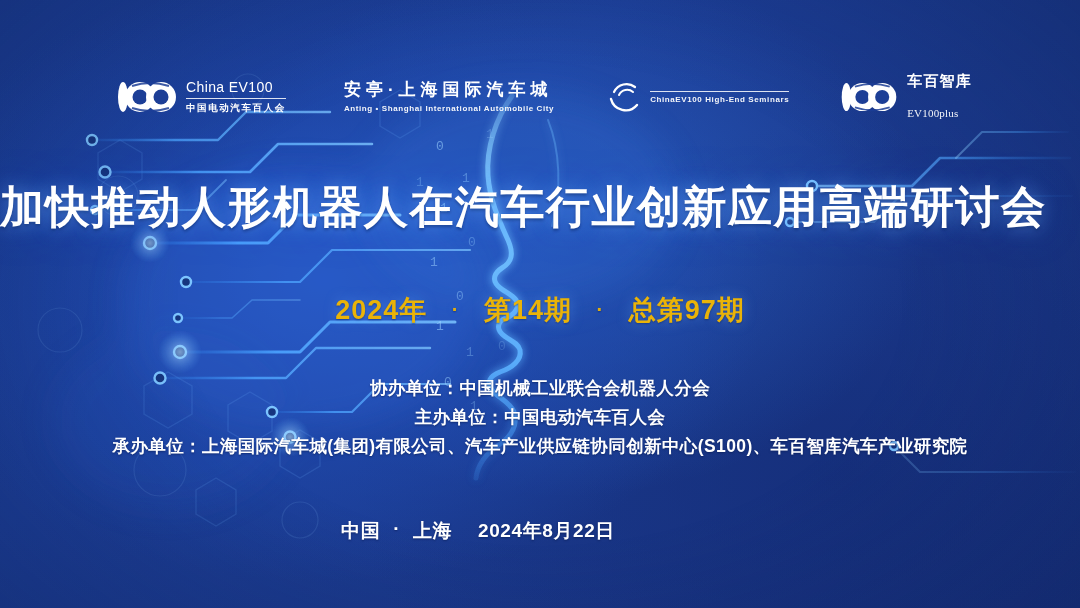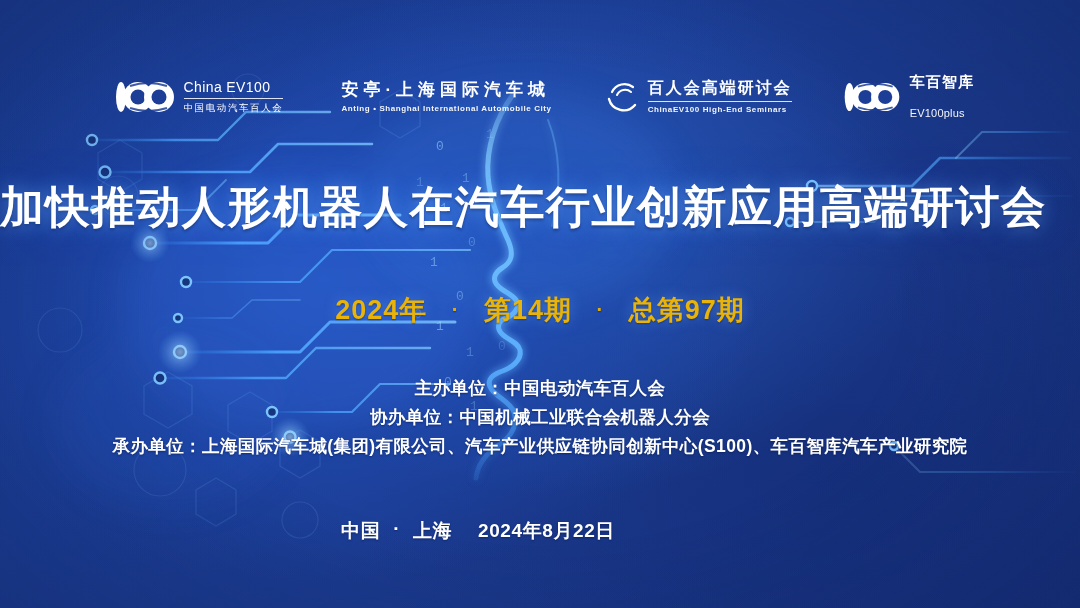--- a/index.html
+++ b/index.html
@@ -57,21 +57,21 @@
     gap: 0;
   }
   .logo {
     display: flex;
     align-items: center;
     color: #ffffff;
   }
   .logo-1 { margin-left: 8px; }
   .logo-2 { margin-left: 58px; }
   .logo-3 { margin-left: 54px; }
-  .logo-4 { margin-left: 50px; }
+  .logo-4 { margin-left: 50px; font-family: Liberation Serif, serif; }
 
   .logo-mark { flex: none; }
   .logo-text {
     display: flex;
     flex-direction: column;
     justify-content: center;
     margin-left: 8px;
   }
   .logo-cn-main {
     font-size: 15px;
@@ -93,21 +93,21 @@
     font-size: 8px;
     font-weight: 700;
     letter-spacing: 0.6px;
     line-height: 1.3;
     white-space: nowrap;
     color: #ffffff;
     opacity: 0.95;
   }
   .logo-sub-cn {
     font-size: 9.5px;
-    font-weight: 400;
+    font-weight: 700;
     letter-spacing: 1.6px;
     line-height: 1.3;
     white-space: nowrap;
     color: #ffffff;
   }
   .logo-en-big {
     font-size: 14px;
     font-weight: 400;
     letter-spacing: 0.4px;
     line-height: 1.1;
@@ -369,21 +369,20 @@
       </div>
     </div>
 
     <div class="logo logo-3">
       <svg class="logo-mark" width="34" height="34" viewBox="0 0 34 34" aria-hidden="true">
         <path d="M6 12 A14 14 0 0 1 27 7" stroke="#ffffff" stroke-width="2.2" fill="none" stroke-linecap="round"></path>
         <path d="M11 15 A9 9 0 0 1 25 12" stroke="#ffffff" stroke-width="2" fill="none" stroke-linecap="round"></path>
         <path d="M3 19 A15 15 0 0 0 29 25" stroke="#ffffff" stroke-width="2.4" fill="none" stroke-linecap="round"></path>
       </svg>
       <div class="logo-text">
-        <div class="logo-cn-main" style="letter-spacing:2px;font-size:16px">百人会高端研讨会</div>
         <div class="rule"></div>
         <div class="logo-sub">ChinaEV100 High-End Seminars</div>
       </div>
     </div>
 
     <div class="logo logo-4">
       <svg class="logo-mark" width="60" height="32" viewBox="0 0 62 34" aria-hidden="true">
         <ellipse cx="7" cy="17" rx="5" ry="15" fill="#ffffff"></ellipse>
         <circle cx="24" cy="17" r="15" fill="#ffffff"></circle>
         <circle cx="24" cy="17" r="7.5" fill="#1c3e96"></circle>
@@ -403,22 +402,22 @@
 
   <div class="issue-line">
     <span>2024年</span>
     <span class="issue-sep">·</span>
     <span>第14期</span>
     <span class="issue-sep">·</span>
     <span>总第97期</span>
   </div>
 
   <div class="orgs">
+    <div class="org-line">协办单位：中国机械工业联合会机器人分会</div>
     <div class="org-line">主办单位：中国电动汽车百人会</div>
-    <div class="org-line">协办单位：中国机械工业联合会机器人分会</div>
     <div class="org-line">承办单位：上海国际汽车城(集团)有限公司、汽车产业供应链协同创新中心(S100)、车百智库汽车产业研究院</div>
   </div>
 
   <div class="footer-line">
     <span>中国</span>
     <span class="footer-sep">·</span>
     <span>上海</span>
     <span class="footer-gap"></span>
     <span>2024年8月22日</span>
   </div>

